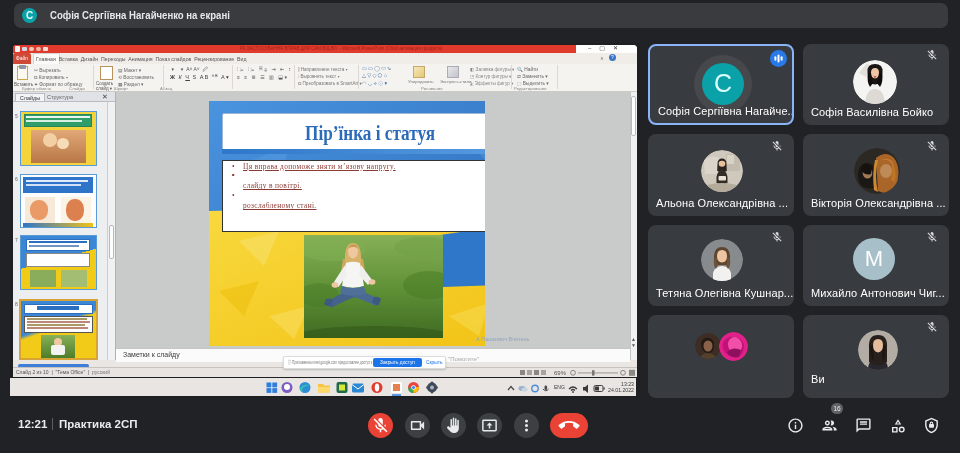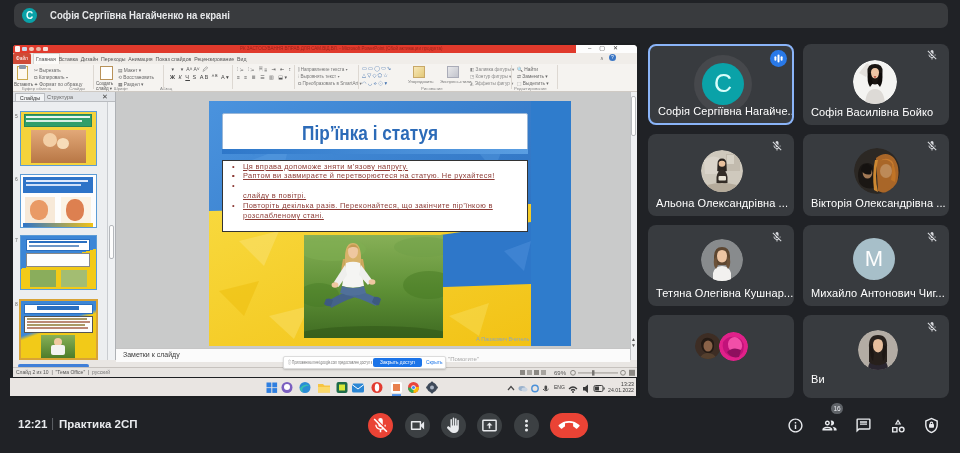--- a/index.html
+++ b/index.html
@@ -144,21 +144,21 @@
       </div>
     </div>
   </div>
 
   <div class="abs" style="left:116px; top:92px; width:514px; height:256px; background:#c9caca;"></div>
 
   <div class="abs" style="left:630px; top:92px; width:7px; height:268px; background:#eef0f2; border-left:1px solid #c2c5c8;"></div>
   <div class="abs" style="left:631px; top:96px; width:5px; height:40px; background:#fff; border:0.5px solid #b8bbbe; border-radius:2px;"></div>
   <div class="abs" style="left:631px; top:336px; width:5px; color:#555; font-size:5px; line-height:6px; text-align:center;">▲<br>▼</div>
 
-  <div id="slide" class="abs" style="left:209px; top:101px; width:362px; height:245px; overflow:hidden; background:#2f7ccc;">
+  <div id="slide" class="abs" style="left:209px; top:101px; width:276px; height:245px; overflow:hidden; background:#2f7ccc;font-family:Liberation Serif, serif;">
     <svg width="322" height="245" style="position:absolute;left:0;top:0">
       <defs>
         <linearGradient id="bluebg" x1="0" y1="0" x2="1" y2="1">
           <stop offset="0" stop-color="#4a93de"></stop>
             <stop offset="1" stop-color="#2668b8"></stop>
         </linearGradient>
         <linearGradient id="yelbg" x1="0" y1="0" x2="1" y2="1">
           <stop offset="0" stop-color="#f8d93e"></stop>
             <stop offset="1" stop-color="#f2c215"></stop>
         </linearGradient>
@@ -178,23 +178,23 @@
     </svg>
 
     <div class="abs" style="left:13px; top:12px; width:306px; height:40px; background:#fff; border:1px solid #9ab7d8; border-radius:2px;"></div>
     <div class="abs" style="left:13px; top:48px; width:306px; height:5px; background:linear-gradient(90deg,#2e77c9,#5a9ee2);"></div>
     <div class="abs" style="left:8px; top:20.5px; width:306px; text-align:center; color:#2c6bb8; font-size:20px; font-weight:bold; transform:scaleX(0.86);">Пір’їнка і статуя</div>
 
     <div class="abs" style="left:13px; top:59px; width:306px; height:72px; background:#fff; border:1px solid #333;"></div>
     <div class="abs" style="left:23px; top:60.5px; width:292px; color:#8c3a34; font-size:7.4px; letter-spacing:0.35px; line-height:9.9px;">
       <div style="padding-left:11px; position:relative;"><span style="position:absolute;left:0;">•</span><u>Ця вправа допоможе зняти м’язову напругу.</u></div>
       <div style="padding-left:11px; position:relative;"><span style="position:absolute;left:0;">•</span></div>
-      <div style="padding-left:11px; position:relative;"><span style="position:absolute;left:0;">•</span><u>Раптом ви завмираєте й перетворюєтеся на статую. Не рухайтеся!</u></div>
+      <div style="padding-left:11px; position:relative;"><span style="position:absolute;left:0;">•</span></div>
       <div style="padding-left:11px; position:relative;"><span style="position:absolute;left:0;">•</span><br><u>слайду в повітрі.</u></div>
-      <div style="padding-left:11px; position:relative;"><span style="position:absolute;left:0;">•</span><u>Повторіть декілька разів. Переконайтеся, що закінчите пір’їнкою в</u><br><u>розслабленому стані.</u></div>
+      <div style="padding-left:11px; position:relative;"><span style="position:absolute;left:0;">•</span><br><u>розслабленому стані.</u></div>
     </div>
 
     <svg width="139" height="103" viewBox="0 0 139 103" style="position:absolute; left:95px; top:134px;">
       <defs>
         <linearGradient id="grass" x1="0" y1="0" x2="0" y2="1">
           <stop offset="0" stop-color="#87b057"></stop>
             <stop offset=".55" stop-color="#5d8f35"></stop>
             <stop offset="1" stop-color="#3f6b22"></stop>
         </linearGradient>
       </defs>

